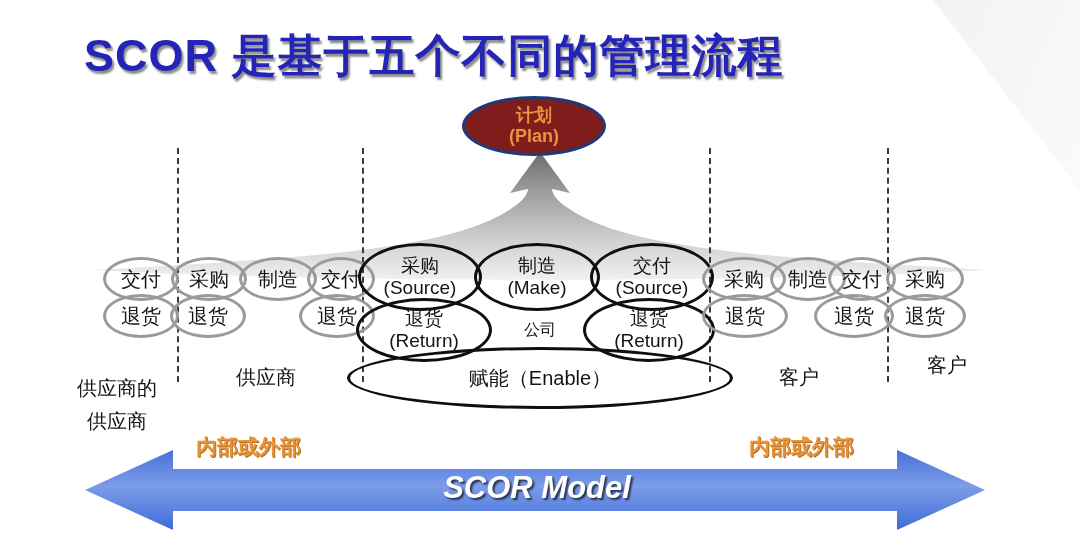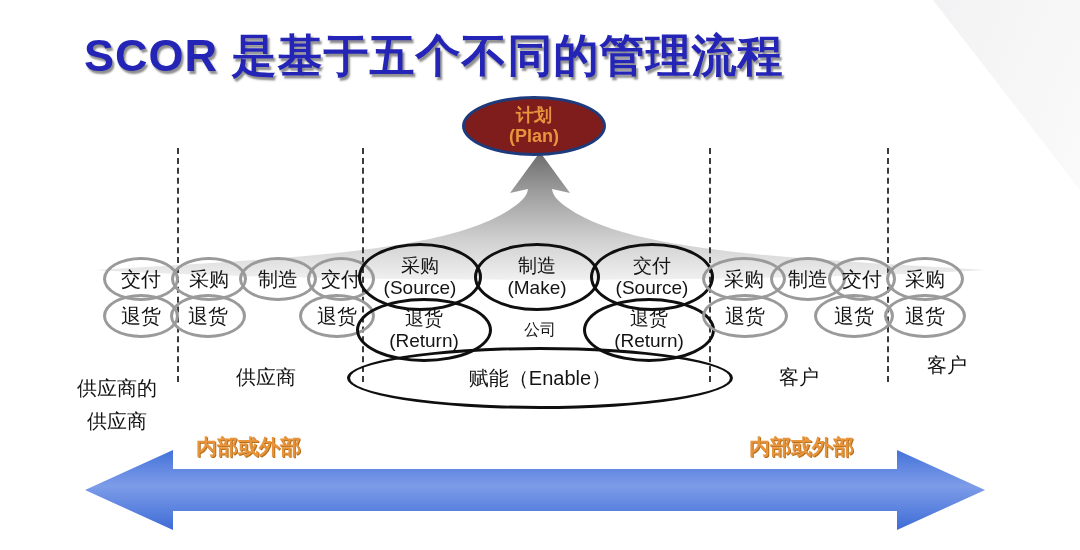--- a/index.html
+++ b/index.html
@@ -191,14 +191,15 @@
     <defs>
       <linearGradient id="arrowGrad" x1="0" y1="0" x2="0" y2="1">
         <stop offset="0%" stop-color="#4472da"></stop>
         <stop offset="45%" stop-color="#7d9ce8"></stop>
         <stop offset="100%" stop-color="#3e6cd6"></stop>
       </linearGradient>
     </defs>
     <path d="M85,490 L173,450 L173,469 L897,469 L897,450 L985,490
          L897,530 L897,511 L173,511 L173,530 Z" fill="url(#arrowGrad)"></path>
   </svg>
+  <div class="scor-arrow-label">SCOR Model</div>
 
 </div>
 
 </body></html>

